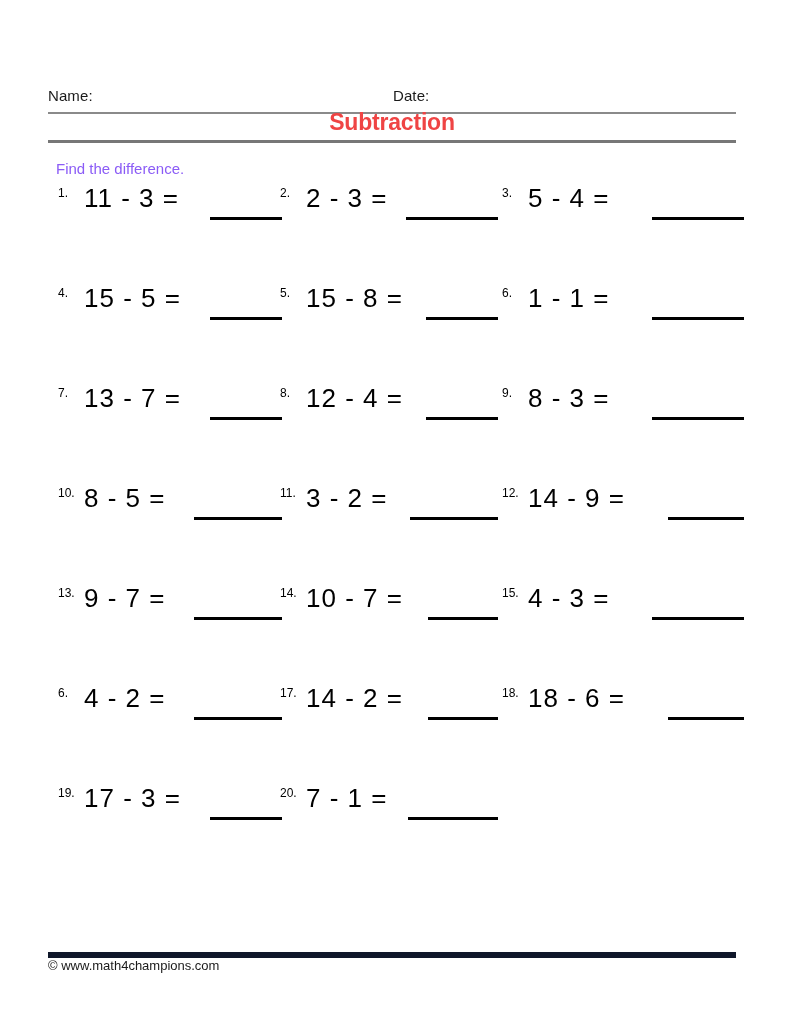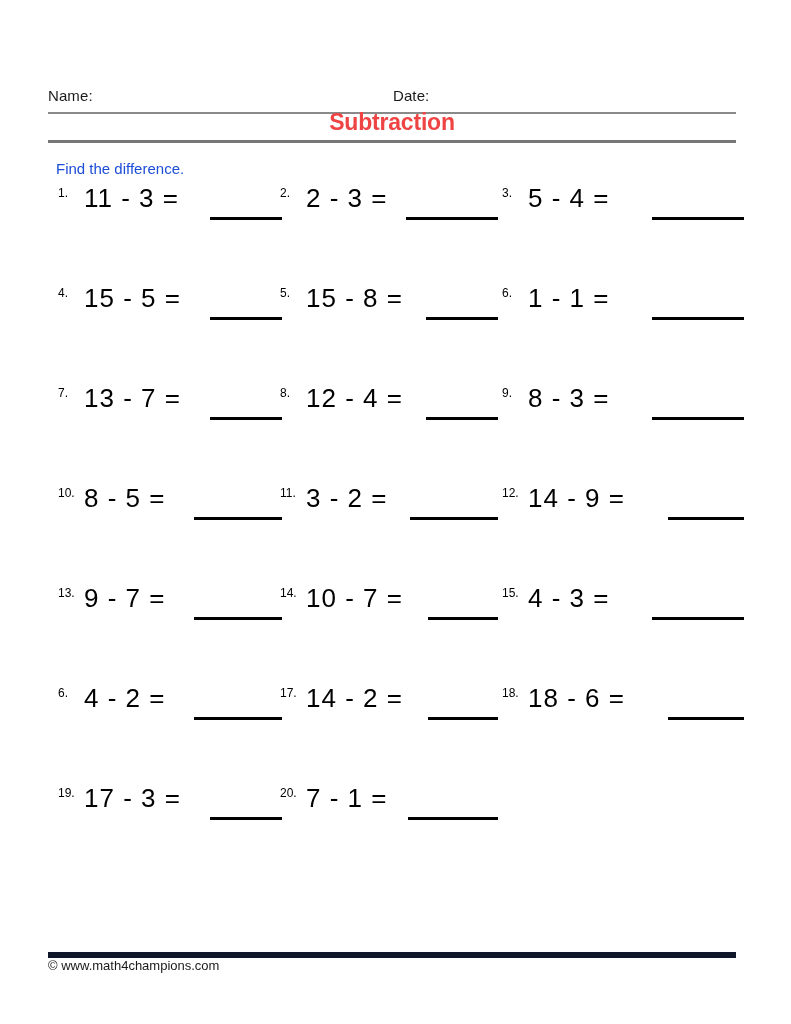--- a/index.html
+++ b/index.html
@@ -66,21 +66,21 @@
     color: #ef4444;
   }
 
   
   .instruction {
     position: absolute;
     left: 56px;
     top: 160px;
     font-size: 15px;
     line-height: 18px;
-    color: #1d4ed8;
+    color: #8b5cf6;
   }
 
   
   .grid {
     position: absolute;
     left: 48px;
     top: 182px;
     width: 700px;
   }
   .prow {

